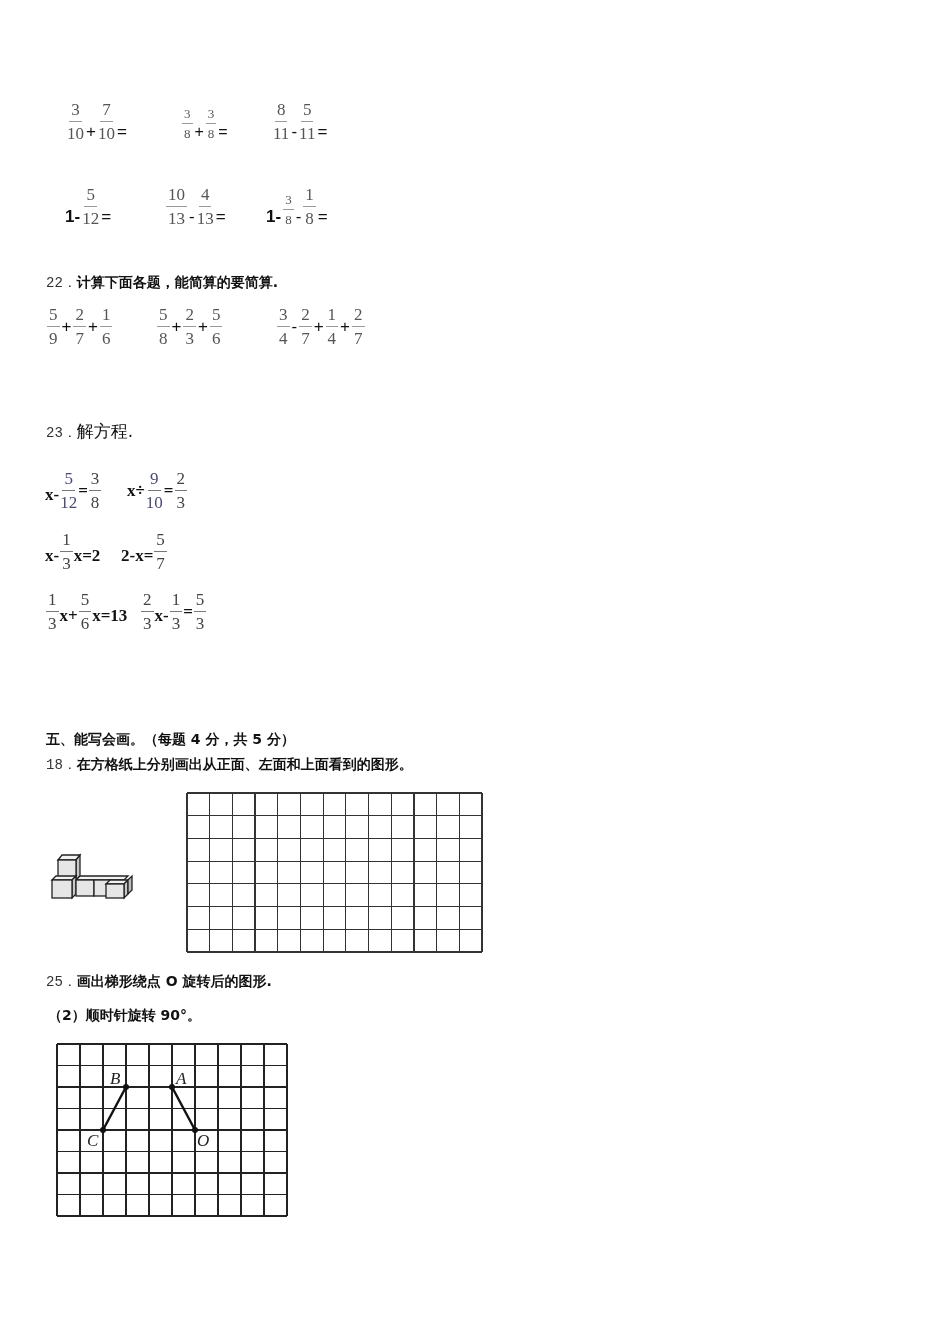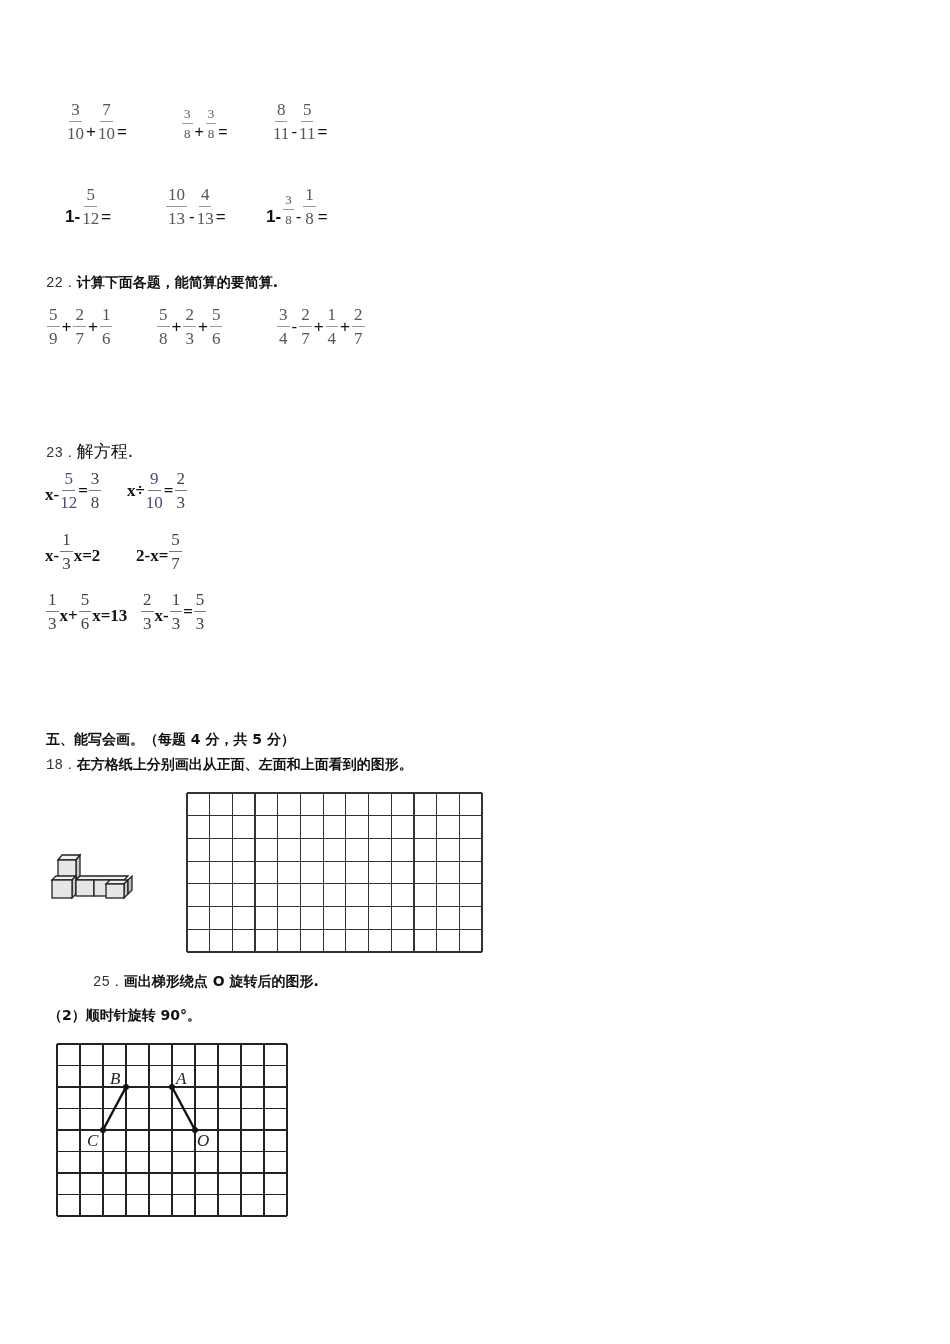--- a/index.html
+++ b/index.html
@@ -153,21 +153,21 @@
       <span class="n">1</span>
       <span class="d">4</span>
     </span>
   <span class="op" style="color:#111;top:0">+</span>
   <span class="frac">
       <span class="n">2</span>
       <span class="d">7</span>
     </span>
 </div>
 
-<div class="abs" style="left:46px;top:440px;font-family:'DejaVu Sans',sans-serif;font-size:17px;">
+<div class="abs" style="left:46px;top:420px;font-family:'DejaVu Sans',sans-serif;font-size:17px;">
   <span class="q-num">23．</span><span>解方程.</span>
 </div>
 
 <div class="expr eq" style="left:45px;top:470px;">
   <span style="position:relative;top:4px">x-</span>
   <span class="frac blue">
       <span class="n">5</span>
       <span class="d">12</span>
     </span>
   <span>=</span>
@@ -192,21 +192,21 @@
 
 <div class="expr eq" style="left:45px;top:531px;">
   <span style="position:relative;top:4px">x-</span>
   <span class="frac">
       <span class="n">1</span>
       <span class="d">3</span>
     </span>
   <span style="position:relative;top:4px">x=2</span>
 </div>
 
-<div class="expr eq" style="left:136px;top:531px;">
+<div class="expr eq" style="left:121px;top:531px;">
   <span style="position:relative;top:4px">2-x=</span>
   <span class="frac">
       <span class="n">5</span>
       <span class="d">7</span>
     </span>
 </div>
 
 <div class="expr eq" style="left:45px;top:591px;">
   <span class="frac">
       <span class="n">1</span>
@@ -284,21 +284,21 @@
     <line y1="1" y2="1" x1="1" x2="296" stroke="#333" stroke-width="1.2"></line>
     <line y1="23.714285714285715" y2="23.714285714285715" x1="1" x2="296" stroke="#333" stroke-width="1.2"></line>
     <line y1="46.42857142857143" y2="46.42857142857143" x1="1" x2="296" stroke="#333" stroke-width="1.2"></line>
     <line y1="69.14285714285714" y2="69.14285714285714" x1="1" x2="296" stroke="#333" stroke-width="1.2"></line>
     <line y1="91.85714285714286" y2="91.85714285714286" x1="1" x2="296" stroke="#333" stroke-width="1.2"></line>
     <line y1="114.57142857142858" y2="114.57142857142858" x1="1" x2="296" stroke="#333" stroke-width="1.2"></line>
     <line y1="137.28571428571428" y2="137.28571428571428" x1="1" x2="296" stroke="#333" stroke-width="1.2"></line>
     <line y1="160" y2="160" x1="1" x2="296" stroke="#333" stroke-width="1.2"></line>
   </svg>
 
-<div class="abs q-title" style="left:46px;top:973px;margin-left:47px;">
+<div class="abs q-title" style="left:46px;top:973px;">
   <span class="q-num">25．</span><span>画出梯形绕点 O 旋转后的图形.</span>
 </div>
 <div class="abs q-title" style="left:48px;top:1007px;">（2）顺时针旋转 90°。</div>
 
 <svg class="abs" id="grid25" style="left:56px;top:1043px;" width="233" height="175" viewBox="0 0 233 175">
     <line x1="1" x2="1" y1="1" y2="173" stroke="#222" stroke-width="1.8"></line>
     <line x1="24" x2="24" y1="1" y2="173" stroke="#222" stroke-width="1.8"></line>
     <line x1="47" x2="47" y1="1" y2="173" stroke="#222" stroke-width="1.8"></line>
     <line x1="70" x2="70" y1="1" y2="173" stroke="#222" stroke-width="1.8"></line>
     <line x1="93" x2="93" y1="1" y2="173" stroke="#222" stroke-width="1.8"></line>

